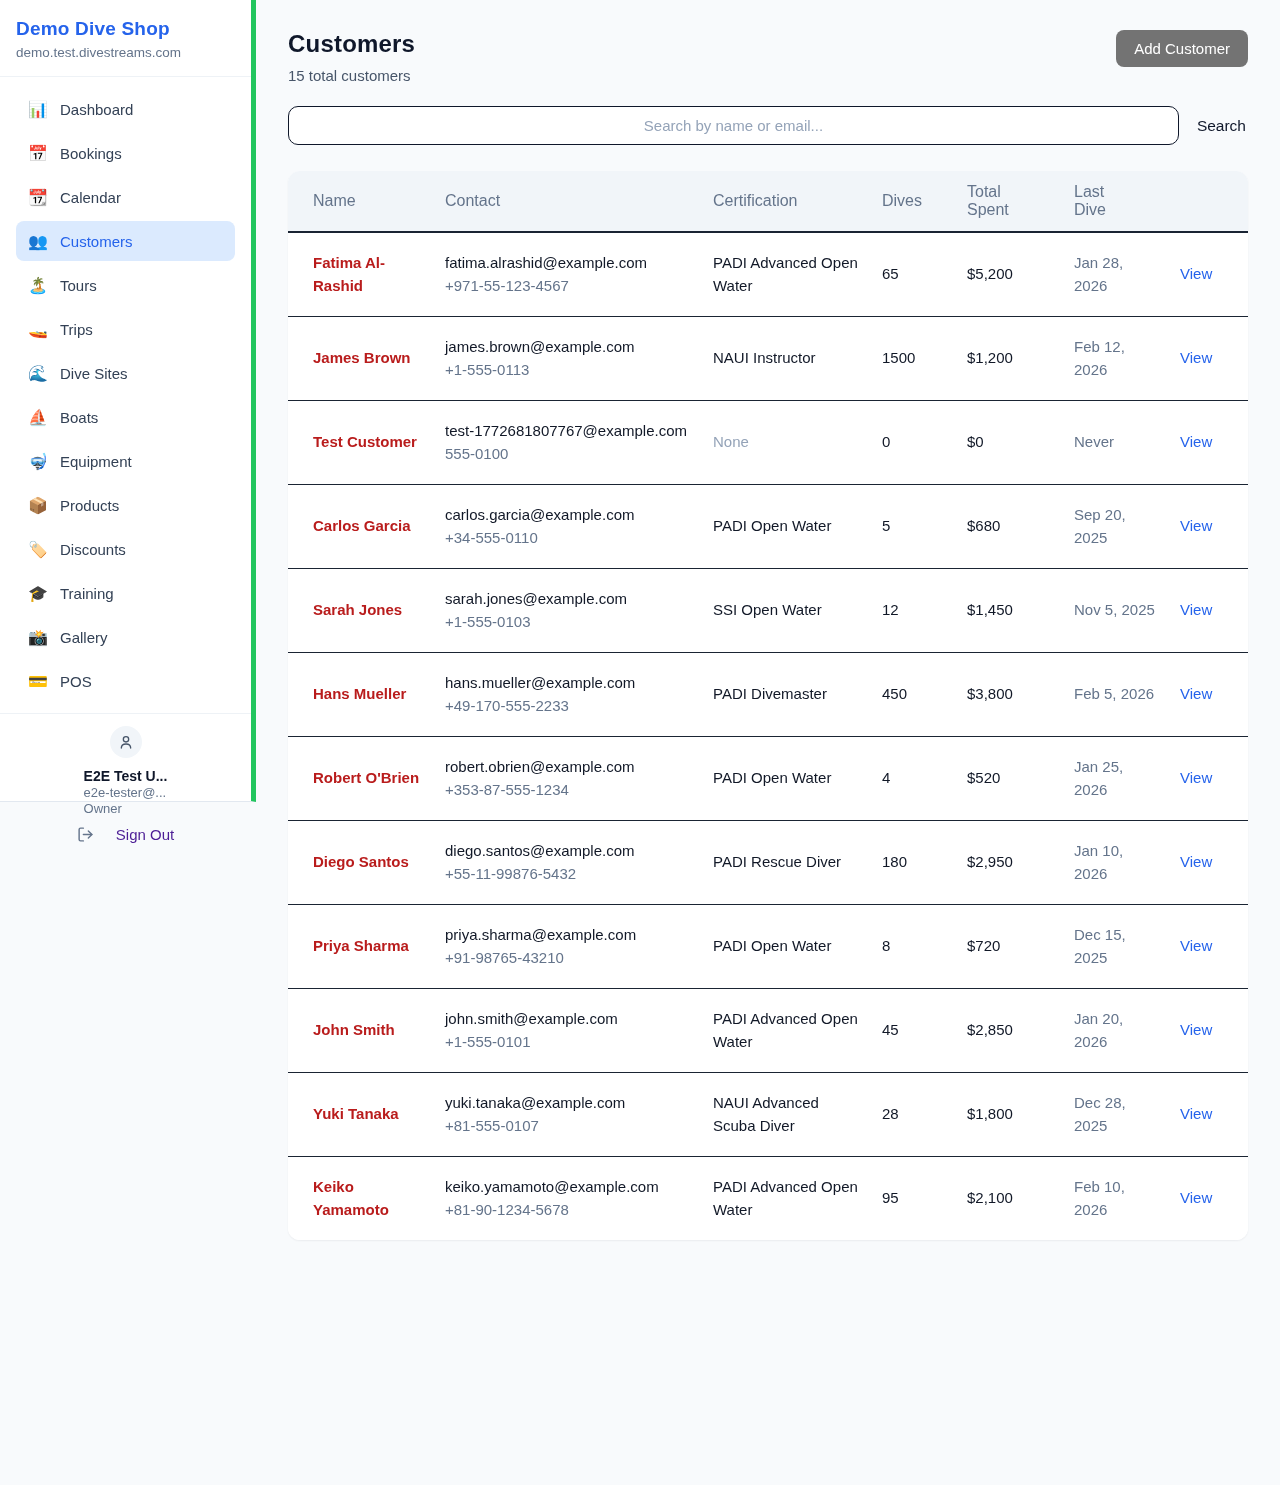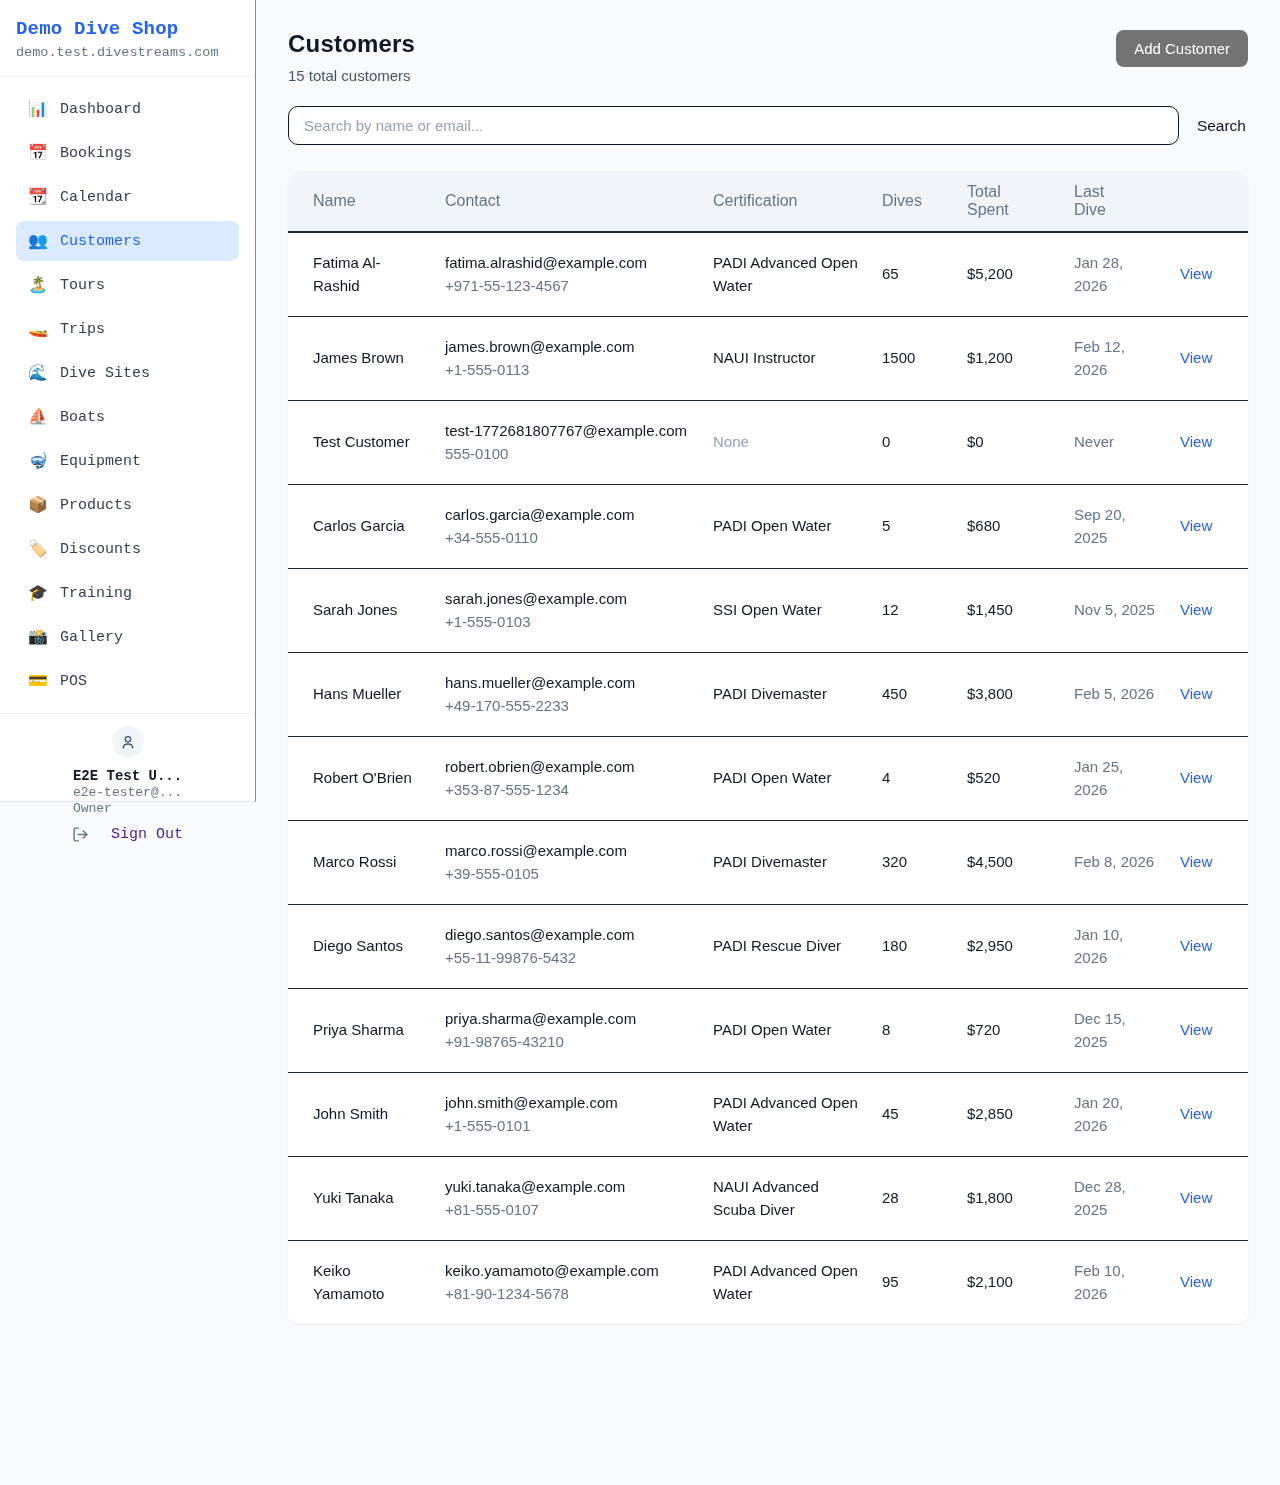--- a/index.html
+++ b/index.html
@@ -9,23 +9,23 @@
     background:#f8fafc;
     color:#0f172a;
     position:relative;
   }
 
   
   .sidebar {
     position:absolute; left:0; top:0;
     width:256px; height:802px;
     background:#ffffff;
-    border-right:1px solid #22c55e;
+    border-right:5px solid #22c55e;
     border-bottom:1px solid #e2e8f0;
-    display:flex; flex-direction:column;font-family:Liberation Mono, monospace;
+    display:flex; flex-direction:column;
   }
   .sidebar-header { padding:18px 16px 16px 16px; border-bottom:1px solid #eef2f6; }
   .shop-name { color:#2563eb; font-size:19px; font-weight:700; letter-spacing:.2px; }
   .shop-domain { color:#64748b; font-size:13.5px; margin-top:5px; }
   .sidebar-nav { flex:1; padding:12px 16px; display:flex; flex-direction:column; gap:4px; }
   .nav-item {
     display:flex; align-items:center; gap:12px;
     height:40px; padding:0 12px;
     border-radius:8px; cursor:pointer;
     color:#334155; font-size:15px;
@@ -59,21 +59,21 @@
     background:#737373; color:#fff; border:none; cursor:pointer;
     font-family:inherit; font-size:15px; font-weight:500;
     padding:10px 18px; border-radius:8px;
   }
 
   .search-row { display:flex; align-items:center; margin-top:22px; }
   .search-input {
     flex:1; height:39px;
     border:1.5px solid #0f172a; border-radius:10px;
     padding:0 15px; font-size:15px; font-family:inherit;
-    color:#0f172a; background:#fff; outline:none;
+    color:#0f172a; background:#fff; outline:none;text-align:center;
   }
   .search-input::placeholder { color:#94a3b8; }
   .btn-search {
     background:transparent; border:none; cursor:pointer;
     font-family:inherit; font-size:15.5px; color:#0f172a;
     margin-left:16px; padding:8px 2px;
   }
 
   
   .table-card {
@@ -97,21 +97,21 @@
   th.col-total, td.col-total { width:107px; }
   th.col-last, td.col-last { width:106px; }
   th.col-view, td.col-view { width:auto; padding-right:24px; }
   tbody td {
     padding:19px 12px; vertical-align:middle;
     font-size:15px; line-height:1.5;
     border-bottom:1px solid #1a2433;
     background:#fff;
   }
   tbody tr:last-child td { border-bottom:none; }
-  .cell-name a { color:#0f172a; text-decoration:none; font-weight:400; }
+  .cell-name a { color:#b91c1c; text-decoration:none; font-weight:700; }
   .cell-email { color:#111827; overflow-wrap:break-word; }
   .cell-phone { color:#64748b; }
   .cell-cert { color:#111827; }
   .cell-cert.muted { color:#94a3b8; }
   .cell-dives, .cell-total { color:#111827; }
   .cell-last { color:#64748b; }
   .view-link { color:#2563eb; text-decoration:none; font-size:15px; }
 </style>
 </head>
 <body>
@@ -341,36 +341,20 @@
     <td class="col-cert cell-cert">PADI Open Water</td>
     <td class="col-dives cell-dives">4</td>
     <td class="col-total cell-total">$520</td>
     <td class="col-last cell-last">Jan 25, 2026</td>
     <td class="col-view">
       <a href="#" class="view-link">View</a>
     </td>
   </tr>
           <tr>
     <td class="col-name cell-name">
-      <a href="#">Marco Rossi</a>
-    </td>
-    <td class="col-contact">
-      <div class="cell-email">marco.rossi@example.com</div>
-      <div class="cell-phone">+39-555-0105</div>
-    </td>
-    <td class="col-cert cell-cert">PADI Divemaster</td>
-    <td class="col-dives cell-dives">320</td>
-    <td class="col-total cell-total">$4,500</td>
-    <td class="col-last cell-last">Feb 8, 2026</td>
-    <td class="col-view">
-      <a href="#" class="view-link">View</a>
-    </td>
-  </tr>
-          <tr>
-    <td class="col-name cell-name">
       <a href="#">Diego Santos</a>
     </td>
     <td class="col-contact">
       <div class="cell-email">diego.santos@example.com</div>
       <div class="cell-phone">+55-11-99876-5432</div>
     </td>
     <td class="col-cert cell-cert">PADI Rescue Diver</td>
     <td class="col-dives cell-dives">180</td>
     <td class="col-total cell-total">$2,950</td>
     <td class="col-last cell-last">Jan 10, 2026</td>

